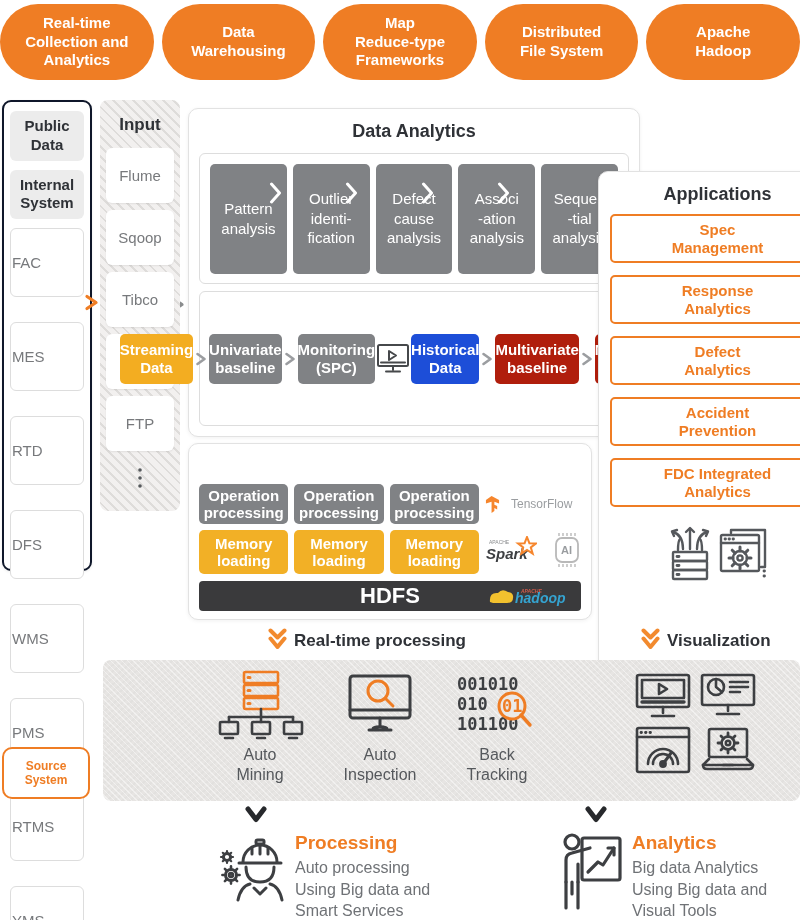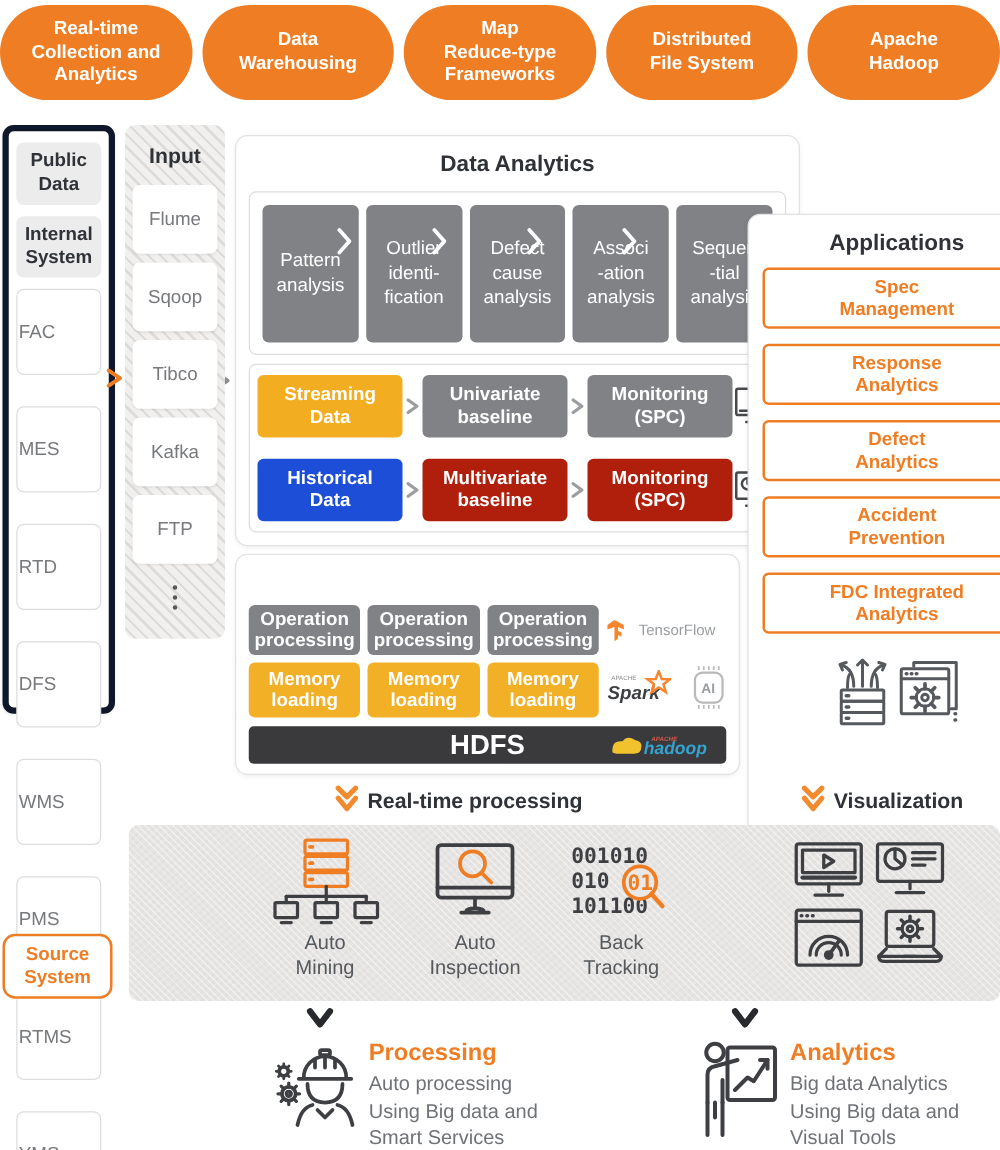--- a/index.html
+++ b/index.html
@@ -8,30 +8,30 @@
   .pre{white-space:pre-line;}
 
   
   .pills{position:absolute;left:0;top:4px;width:800px;display:flex;gap:8px;}
   .pill{flex:1;height:76px;background:#EF7D24;border-radius:40px;color:#fff;
     font-weight:bold;font-size:15px;line-height:1.25;display:flex;align-items:center;
     justify-content:center;text-align:center;}
 
   
   .left-panel{position:absolute;left:2px;top:100px;width:90px;height:471px;background:#fff;
-    border:5px solid #0f172a;border-radius:9px;box-shadow:0 1px 3px rgba(0,0,0,.08);
+    border:2px solid #0f172a;border-radius:9px;box-shadow:0 1px 3px rgba(0,0,0,.08);
     box-sizing:border-box;padding:9px 6px 8px;display:flex;flex-direction:column;}
   .group-box{background:#ececec;border-radius:6px;color:#2f3237;font-weight:bold;font-size:15px;
     text-align:center;padding:6px 1px;margin-bottom:9px;line-height:1.25;}
   .sys-box{background:#fff;border:1px solid #ddd;border-radius:6px;color:#77797c;font-size:15px;
     text-align:left;padding:25px 1px;margin-bottom:25px;}
   .left-spacer{flex:1;}
   .src-icon-wrap{display:flex;justify-content:center;margin-bottom:6px;}
   .source-box{position:absolute;left:2px;top:747px;width:88px;height:52px;border:2px solid #EF7D24;
-    border-radius:10px;color:#EF7D24;font-weight:bold;font-size:15px;line-height:1.2;background:#fff;
+    border-radius:10px;color:#EF7D24;font-weight:bold;font-size:12px;line-height:1.2;background:#fff;
     display:flex;align-items:center;justify-content:center;text-align:center;box-sizing:border-box;}
 
   
   .input-col{position:absolute;left:100px;top:100px;width:80px;height:411px;border-radius:8px;
     box-sizing:border-box;padding:6px;
     background:repeating-linear-gradient(45deg,#f2f0ef 0px,#f2f0ef 5px,#dedcda 5px,#dedcda 7px);}
   .input-title{font-weight:bold;font-size:17px;color:#2f3237;text-align:center;margin:9px 0 13px;}
   .input-item{background:#fff;border-radius:6px;height:55px;margin-bottom:7px;display:flex;
     align-items:center;justify-content:center;color:#77797c;font-size:15px;
     box-shadow:0 1px 2px rgba(0,0,0,.07);}
@@ -44,22 +44,22 @@
     box-shadow:0 1px 4px rgba(0,0,0,.06);box-sizing:border-box;}
   .panel-title{font-weight:bold;font-size:18px;color:#2f3237;text-align:center;margin-top:12px;}
   .panel-da{left:188px;top:108px;width:452px;height:329px;}
   .pipe-box{position:absolute;left:10px;right:10px;top:44px;height:131px;border:1px solid #ddd;
     border-radius:6px;display:flex;align-items:center;padding:0 7px;box-sizing:border-box;}
   .pipe-cell{flex:1;position:relative;background:#808285;border-radius:5px;height:110px;color:#fff;
     font-size:15px;line-height:1.3;display:flex;align-items:center;justify-content:center;
     text-align:center;margin:0 3px;}
   .pipe-chev{position:absolute;right:-10px;top:28px;z-index:2;}
   .flow-box{position:absolute;left:10px;right:10px;top:182px;height:135px;border:1px solid #ddd;
-    border-radius:6px;box-sizing:border-box;padding:8px 6px;display:flex;flex-direction:column;
-    justify-content:space-between;}
+    border-radius:6px;box-sizing:border-box;padding:8px 6px;display:flex;flex-direction:row;
+    justify-content:center;}
   .flow-row{display:flex;align-items:center;}
   .flow-cell{flex:1 1 0;border-radius:5px;height:50px;color:#fff;font-weight:bold;font-size:15px;
     line-height:1.2;display:flex;align-items:center;justify-content:center;text-align:center;}
   .fr-arrow{flex:0 0 16px;display:flex;justify-content:center;}
   .fr-icon{flex:0 0 36px;display:flex;justify-content:center;}
   .c-yellow{background:#F3AD21;}.c-orange{background:#1d4ed8;}
   .c-gray{background:#808285;}.c-red{background:#B01E0C;}
 
   .panel-af{left:188px;top:443px;width:404px;height:177px;}
   .af-grid{position:absolute;left:10px;right:10px;top:40px;display:grid;

